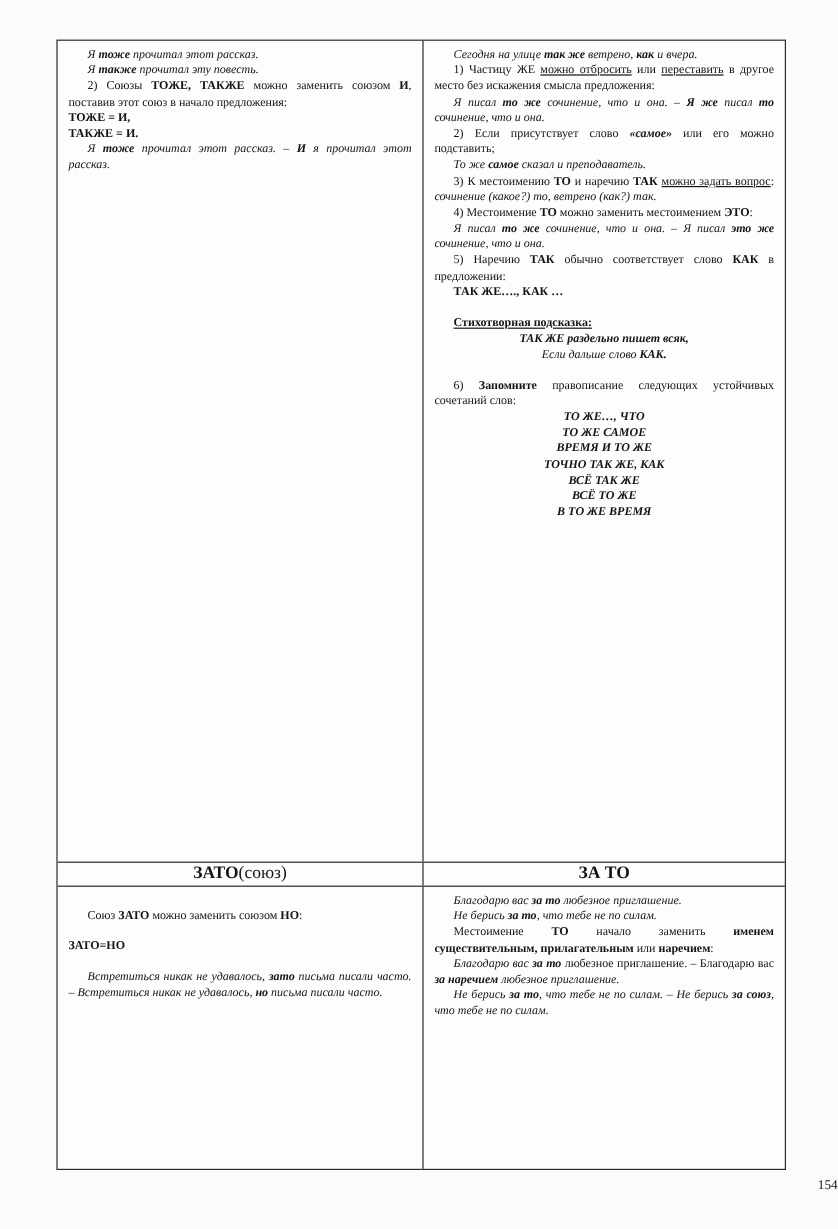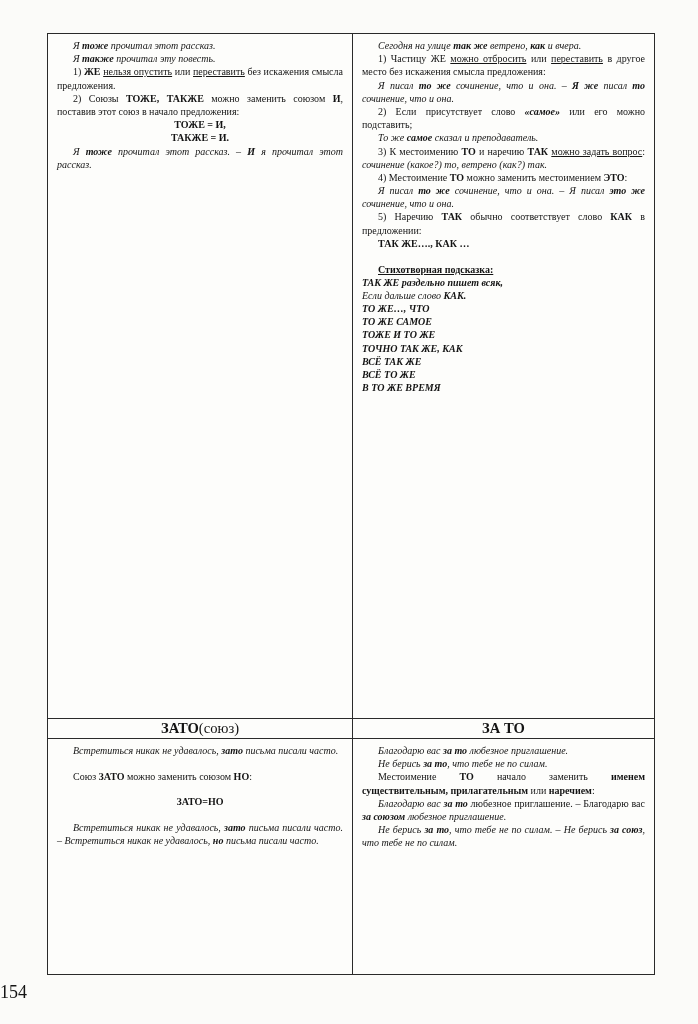--- a/index.html
+++ b/index.html
@@ -31,94 +31,93 @@
   .cell.left{border-right:1px solid #2a2a2a;}
   .row.header{border-top:1px solid #2a2a2a;border-bottom:1px solid #2a2a2a;}
   .row.header .cell{
     padding:0 4px;
     display:flex;align-items:center;justify-content:center;
     font-size:14.6px;
     white-space:nowrap;
   }
   .para{margin:0;text-align:justify;}
   .para.indent{text-indent:1.6em;}
-  .para.center{text-align:center;text-indent:0;}
-  .para.list{text-align:left;text-indent:0;}
+  .para.center{text-indent:0;}
+  .para.list{text-align:center;text-indent:0;}
   .para.gap{margin-top:1.25em;}
   .b{font-weight:bold;}
   .i{font-style:italic;}
   .u{text-decoration:underline;}
   .page-number{
     position:absolute;left:0;right:0;top:982px;
-    text-align:left;
-    font-size:18px;
+    text-align:right;
+    font-size:11px;
   }
 </style>
 </head>
 <body>
 
 <div class="page">
   <div class="grammar-table">
 
     <div class="row top">
       <div class="cell left">
           <p class="para indent"><span class="i">Я </span><span class="b i">тоже</span><span class="i"> прочитал этот рассказ.</span></p>
           <p class="para indent"><span class="i">Я </span><span class="b i">также</span><span class="i"> прочитал эту повесть.</span></p>
-          <p class="para indent"><span>1) </span><span class="b">ЖЕ</span><span> </span><span class="u">нельзя опустить</span><span> или </span><span class="u">переставить</span><span> без искажения смысла предложения.</span></p>
           <p class="para indent"><span>2) Союзы </span><span class="b">ТОЖЕ, ТАКЖЕ</span><span> можно заменить союзом </span><span class="b">И</span><span>, поставив этот союз в начало предложения:</span></p>
           <p class="para center"><span class="b">ТОЖЕ = И,</span></p>
           <p class="para center"><span class="b">ТАКЖЕ = И.</span></p>
           <p class="para indent"><span class="i">Я </span><span class="b i">тоже</span><span class="i"> прочитал этот рассказ. – </span><span class="b i">И</span><span class="i"> я прочитал этот рассказ.</span></p>
         </div>
       <div class="cell right">
           <p class="para indent"><span class="i">Сегодня на улице </span><span class="b i">так же</span><span class="i"> ветрено, </span><span class="b i">как</span><span class="i"> и вчера.</span></p>
           <p class="para indent"><span>1) Частицу ЖЕ </span><span class="u">можно отбросить</span><span> или </span><span class="u">переставить</span><span> в другое место без искажения смысла предложения:</span></p>
           <p class="para indent"><span class="i">Я писал </span><span class="b i">то же</span><span class="i"> сочинение, что и она. – </span><span class="b i">Я же</span><span class="i"> писал </span><span class="b i">то</span><span class="i"> сочинение, что и она.</span></p>
           <p class="para indent"><span>2) Если присутствует слово </span><span class="b i">«самое»</span><span> или его можно подставить;</span></p>
           <p class="para indent"><span class="i">То же </span><span class="b i">самое</span><span class="i"> сказал и преподаватель.</span></p>
           <p class="para indent"><span>3) К местоимению </span><span class="b">ТО</span><span> и наречию </span><span class="b">ТАК</span><span> </span><span class="u">можно задать вопрос</span><span>: </span><span class="i">сочинение (какое?) то, ветрено (как?) так.</span></p>
           <p class="para indent"><span>4) Местоимение </span><span class="b">ТО</span><span> можно заменить местоимением </span><span class="b">ЭТО</span><span>:</span></p>
           <p class="para indent"><span class="i">Я писал </span><span class="b i">то же</span><span class="i"> сочинение, что и она. – Я писал </span><span class="b i">это же</span><span class="i"> сочинение, что и она.</span></p>
           <p class="para indent"><span>5) Наречию </span><span class="b">ТАК</span><span> обычно соответствует слово </span><span class="b">КАК</span><span> в предложении:</span></p>
           <p class="para indent"><span class="b">ТАК ЖЕ…., КАК …</span></p>
           <p class="para indent gap"><span class="b u">Стихотворная подсказка:</span></p>
           <p class="para list"><span class="b i">ТАК ЖЕ раздельно пишет всяк,</span></p>
           <p class="para list"><span class="i">Если дальше слово </span><span class="b i">КАК.</span></p>
+          <p class="para indent gap"><span>6) </span><span class="b">Запомните</span><span> правописание следующих устойчивых сочетаний слов:</span></p>
           <p class="para list"><span class="b i">ТО ЖЕ…, ЧТО</span></p>
           <p class="para list"><span class="b i">ТО ЖЕ САМОЕ</span></p>
-          <p class="para list"><span class="b i">ТОЖЕ И ТО ЖЕ</span></p>
+          <p class="para list"><span class="b i">ВРЕМЯ И ТО ЖЕ</span></p>
           <p class="para list"><span class="b i">ТОЧНО ТАК ЖЕ, КАК</span></p>
           <p class="para list"><span class="b i">ВСЁ ТАК ЖЕ</span></p>
           <p class="para list"><span class="b i">ВСЁ ТО ЖЕ</span></p>
           <p class="para list"><span class="b i">В ТО ЖЕ ВРЕМЯ</span></p>
         </div>
     </div>
 
     <div class="row header">
       <div class="cell left">
           <span class="b">ЗАТО</span>
           <span> (союз)</span>
         </div>
       <div class="cell">
           <span class="b">ЗА ТО</span>
         </div>
     </div>
 
     <div class="row bottom">
       <div class="cell left">
-          <p class="para indent"><span class="i">Встретиться никак не удавалось, </span><span class="b i">зато</span><span class="i"> письма писали часто.</span></p>
           <p class="para indent gap"><span>Союз </span><span class="b">ЗАТО</span><span> можно заменить союзом </span><span class="b">НО</span><span>:</span></p>
           <p class="para center gap"><span class="b">ЗАТО=НО</span></p>
           <p class="para indent gap"><span class="i">Встретиться никак не удавалось, </span><span class="b i">зато</span><span class="i"> письма писали часто. – Встретиться никак не удавалось, </span><span class="b i">но</span><span class="i"> письма писали часто.</span></p>
         </div>
       <div class="cell right">
           <p class="para indent"><span class="i">Благодарю вас </span><span class="b i">за то</span><span class="i"> любезное приглашение.</span></p>
           <p class="para indent"><span class="i">Не берись </span><span class="b i">за то</span><span class="i">, что тебе не по силам.</span></p>
           <p class="para indent"><span>Местоимение </span><span class="b">ТО</span><span> начало заменить </span><span class="b">именем существительным, прилагательным</span><span> или </span><span class="b">наречием</span><span>:</span></p>
-          <p class="para indent"><span class="i">Благодарю вас </span><span class="b i">за то</span><span> любезное приглашение. – Благодарю вас </span><span class="b i">за союзом</span><span class="i"> любезное приглашение.</span></p>
+          <p class="para indent"><span class="i">Благодарю вас </span><span class="b i">за то</span><span> любезное приглашение. – Благодарю вас </span><span class="b i">за наречием</span><span class="i"> любезное приглашение.</span></p>
           <p class="para indent"><span class="i">Не берись </span><span class="b i">за то</span><span class="i">, что тебе не по силам. – Не берись </span><span class="b i">за союз</span><span class="i">, что тебе не по силам.</span></p>
         </div>
     </div>
 
   </div>
 
   <div class="page-number">154</div>
 </div>
 
 </body></html>

